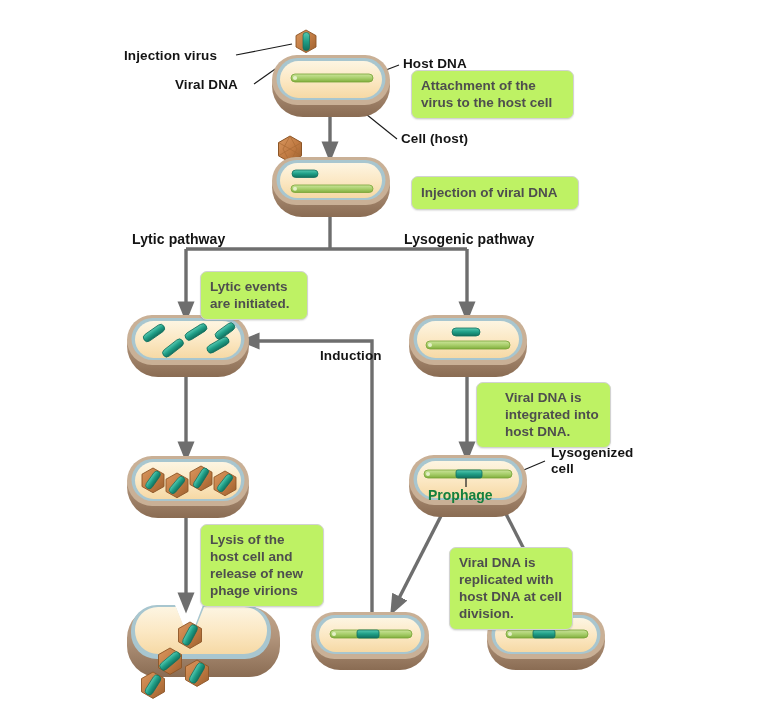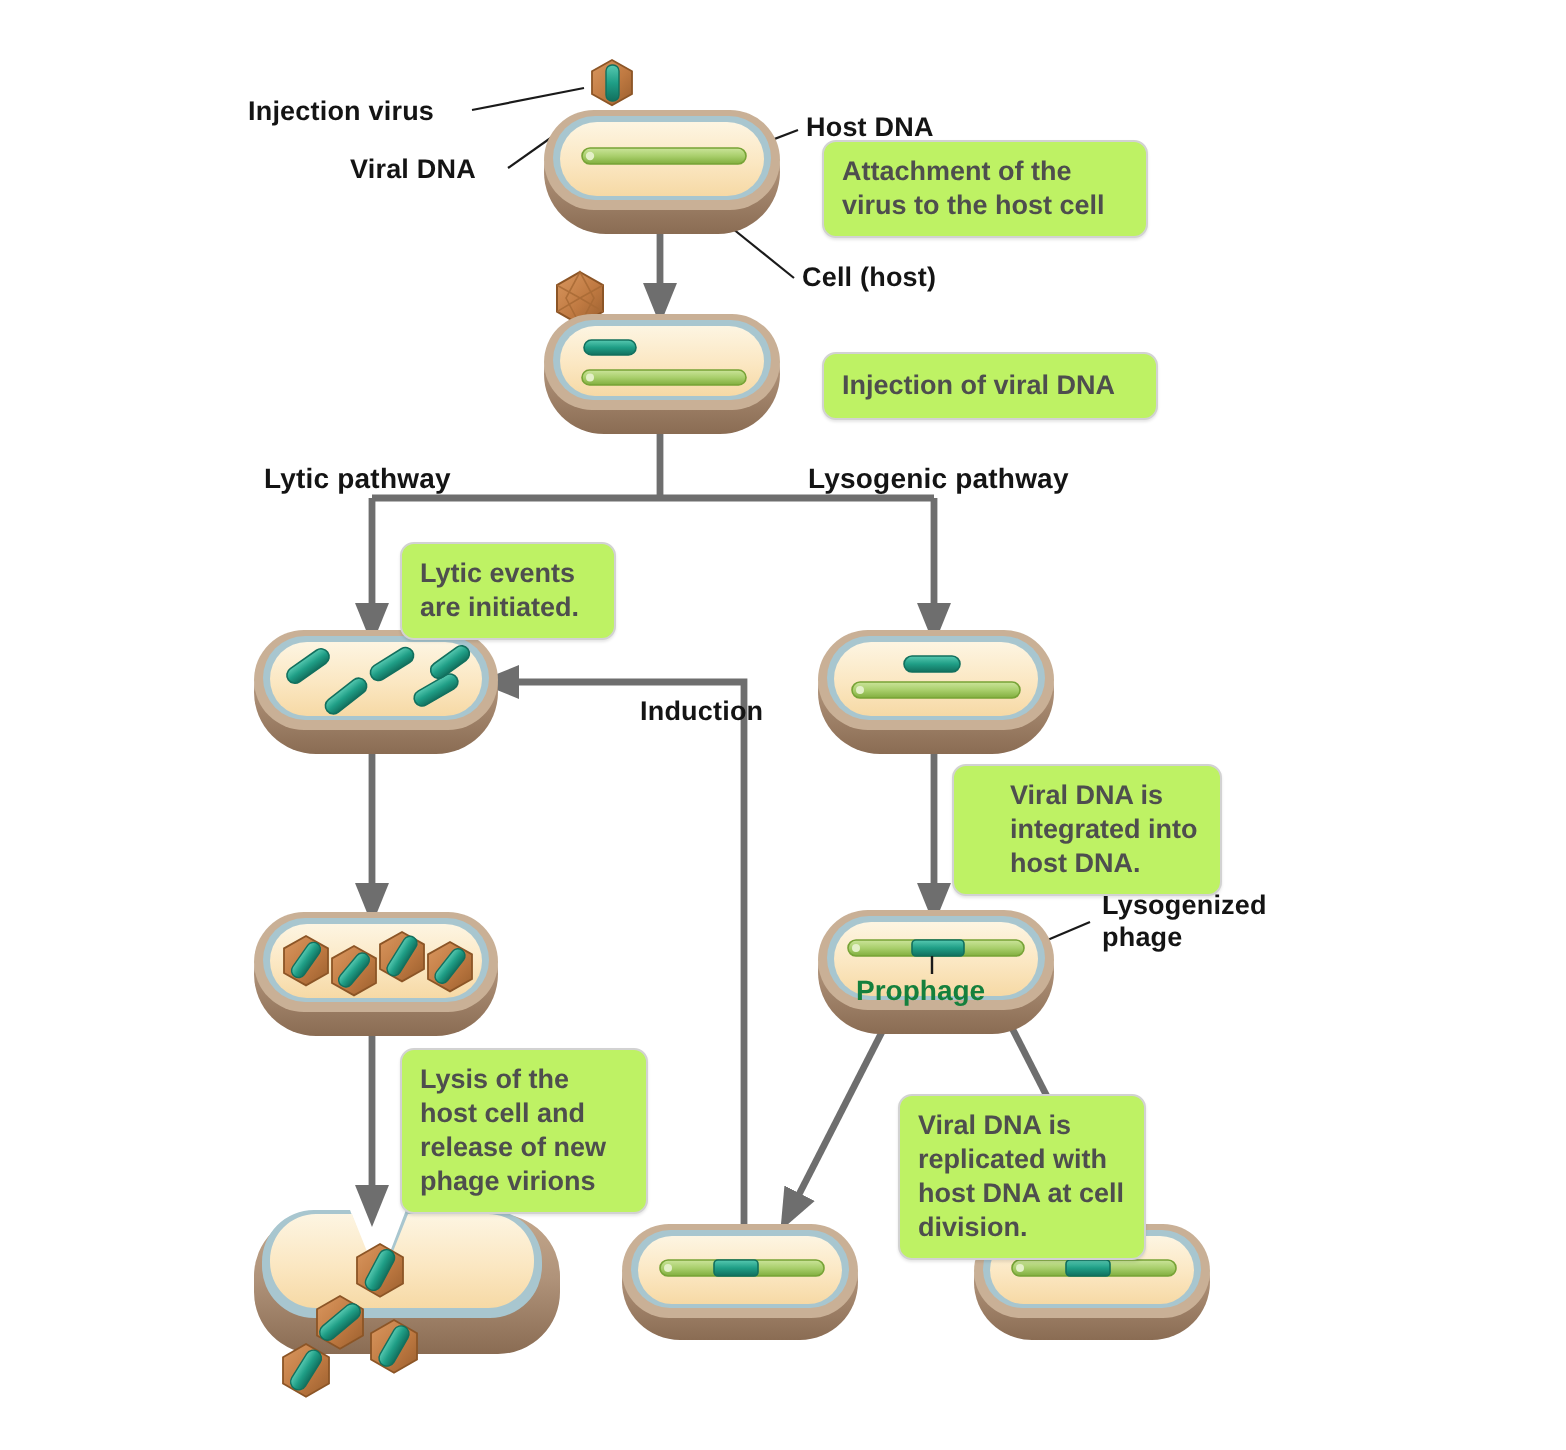--- a/index.html
+++ b/index.html
@@ -236,21 +236,21 @@
 
 <div class="lbl" style="left:132px;top:231px;font-size:14px;">Lytic pathway</div>
 <div class="lbl" style="left:404px;top:231px;font-size:14px;">Lysogenic pathway</div>
 
 <div class="lbl" style="left:320px;top:348px;">Induction</div>
 
 <div class="prophage-lbl" style="left:428px;top:487px;">Prophage</div>
 
 <div class="lbl wrap" style="left:551px;top:445px;width:78px;line-height:1.2;">
   <span>Lysogenized</span><br>
-  <span>phage</span>
+  <span>cell</span>
 </div>
 
 <div class="callout" style="left:411px;top:70px;width:143px;">Attachment of the virus to the host cell</div>
 <div class="callout" style="left:200px;top:271px;width:88px;">Lytic events are initiated.</div>
 <div class="callout" style="left:411px;top:176px;width:148px;padding-top:7px;padding-bottom:8px;">Injection of viral DNA</div>
 <div class="callout" style="left:200px;top:524px;width:104px;">Lysis of the host cell and release of new phage virions</div>
 <div class="callout" style="left:476px;top:382px;width:96px;padding-left:28px;">Viral DNA is integrated into host DNA.</div>
 <div class="callout" style="left:409px;top:547px;width:104px;margin-left:40px;">Viral DNA is replicated with host DNA at cell division.</div>
 
 </div>

